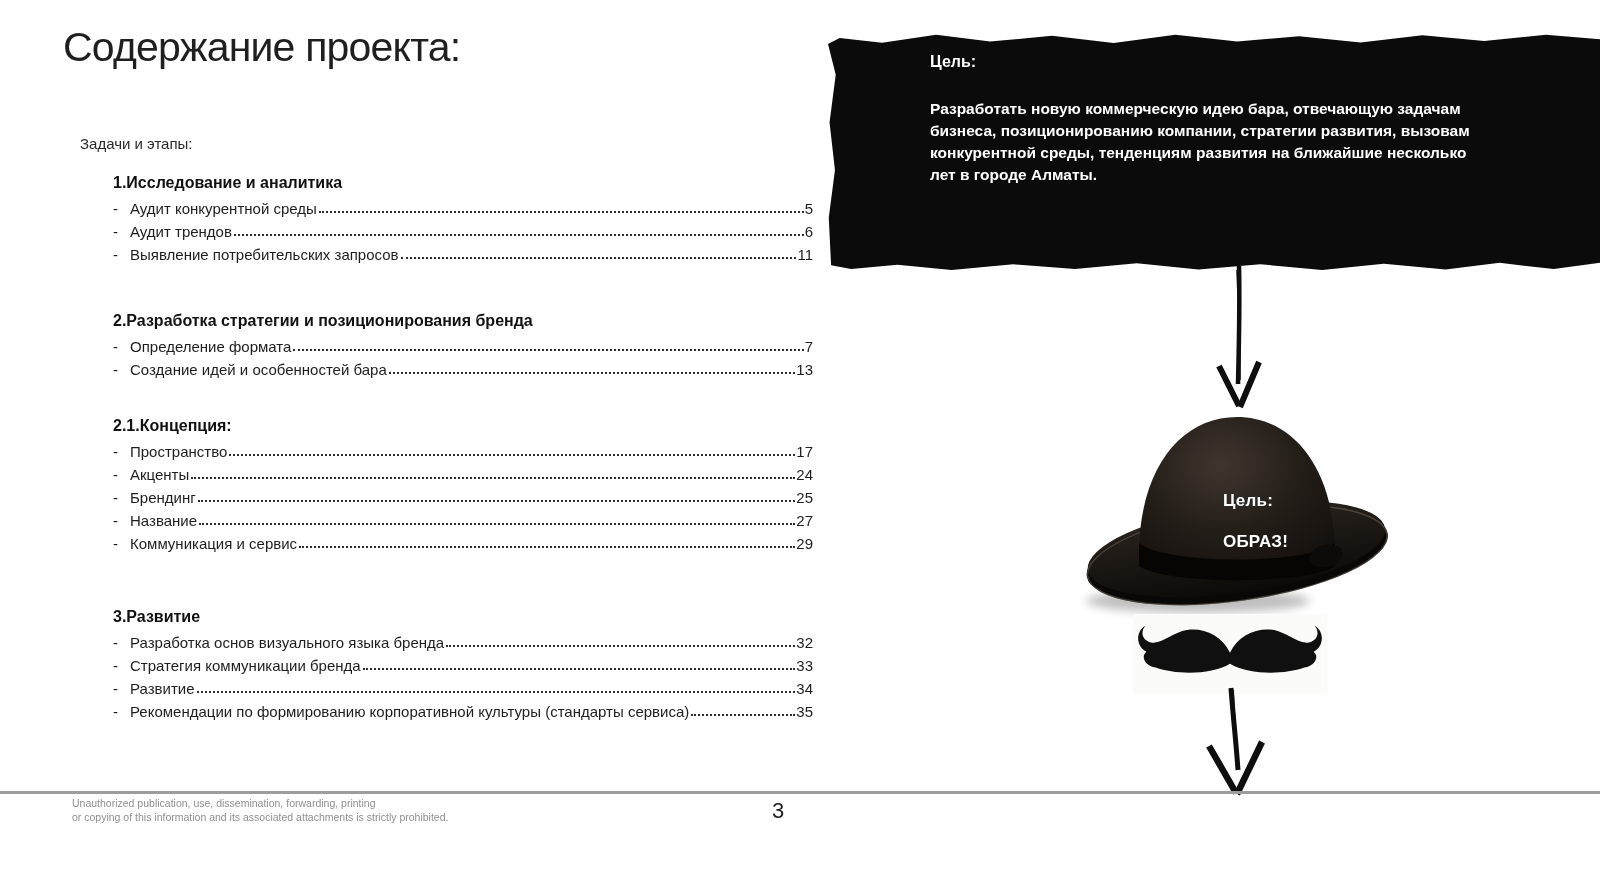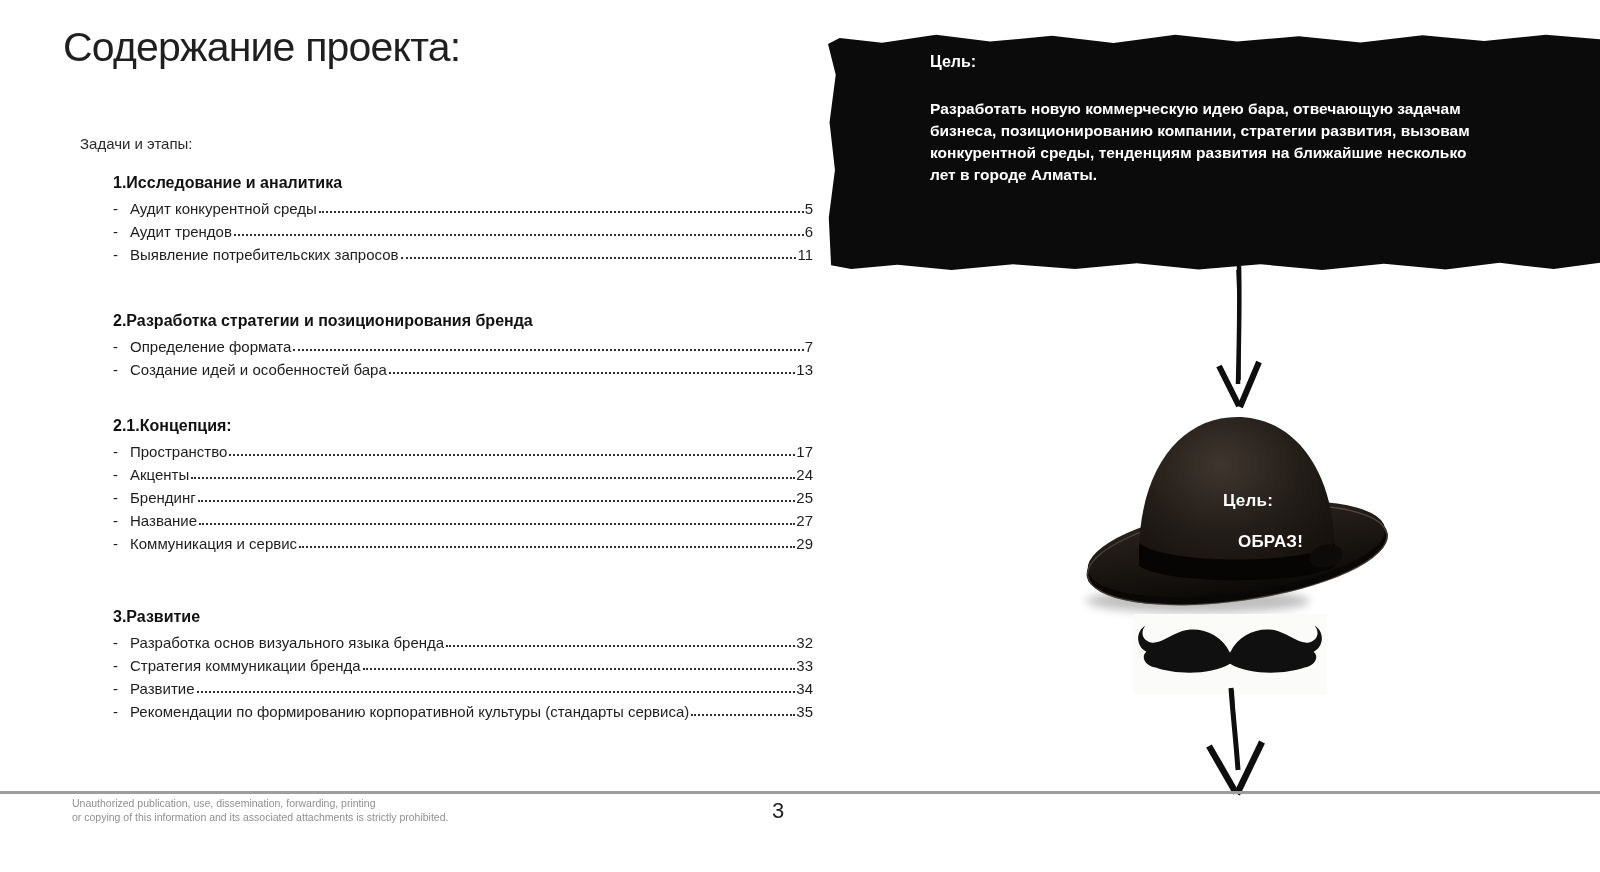--- a/index.html
+++ b/index.html
@@ -39,21 +39,21 @@
   }
   .goal-inner{padding:21px 40px 0 102px;}
   .goal-heading{font-size:16px;font-weight:bold;}
   .goal-body{margin-top:27px;font-size:15.5px;font-weight:bold;line-height:22px;white-space:pre-line;max-width:600px;}
   
   .arrow-top{position:absolute;left:1210px;top:264px;width:60px;height:150px;}
   .arrow-bottom{position:absolute;left:1198px;top:686px;width:80px;height:118px;}
   .hat{position:absolute;left:1080px;top:403px;width:315px;height:220px;}
   .hat-label1,.hat-label2{position:absolute;color:#fff;font-weight:bold;font-size:17px;letter-spacing:0.2px;}
   .hat-label1{left:143px;top:88px;}
-  .hat-label2{left:143px;top:129px;margin-left:15px;}
+  .hat-label2{left:143px;top:129px;}
   .mustache{position:absolute;left:1133px;top:614px;width:194px;height:80px;background:#fbfbfa;display:flex;align-items:center;justify-content:center;}
   
   .footer-divider{position:absolute;left:0;top:791px;width:1600px;height:3px;background:#9d9d9d;}
   .footer-disclaimer{position:absolute;left:72px;top:797px;font-size:10.5px;line-height:13.5px;color:#8f8f8f;white-space:pre-line;}
   .page-number{position:absolute;left:772px;top:798px;font-size:22px;color:#222;}
 </style>
 </head>
 <body>
 
 <div class="page-title">Содержание проекта:</div>

